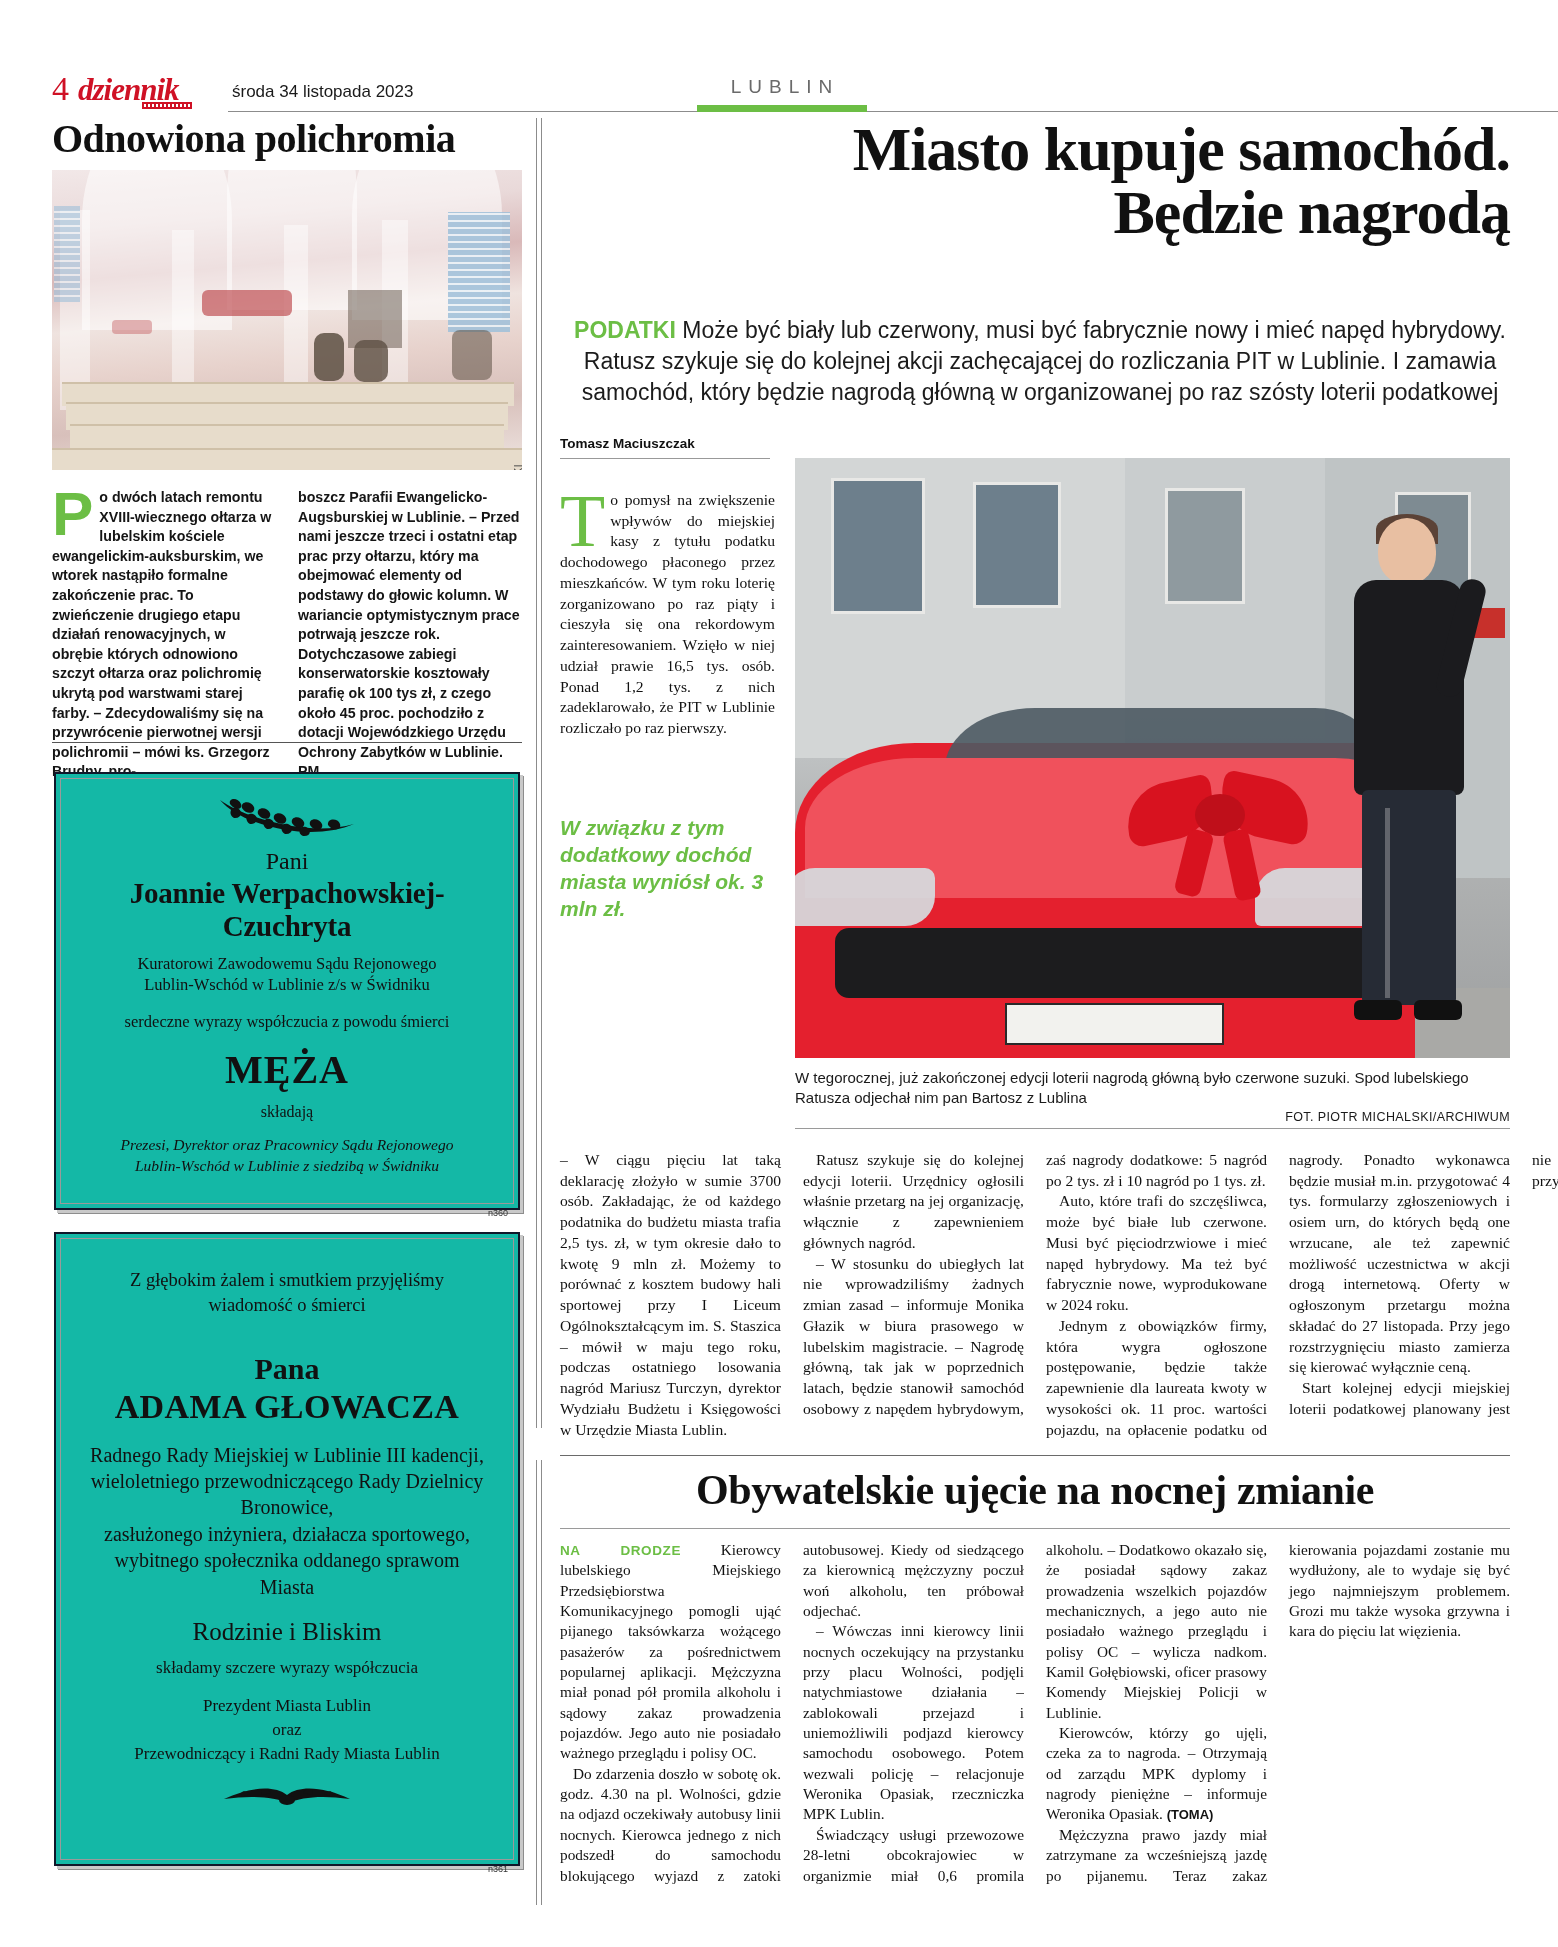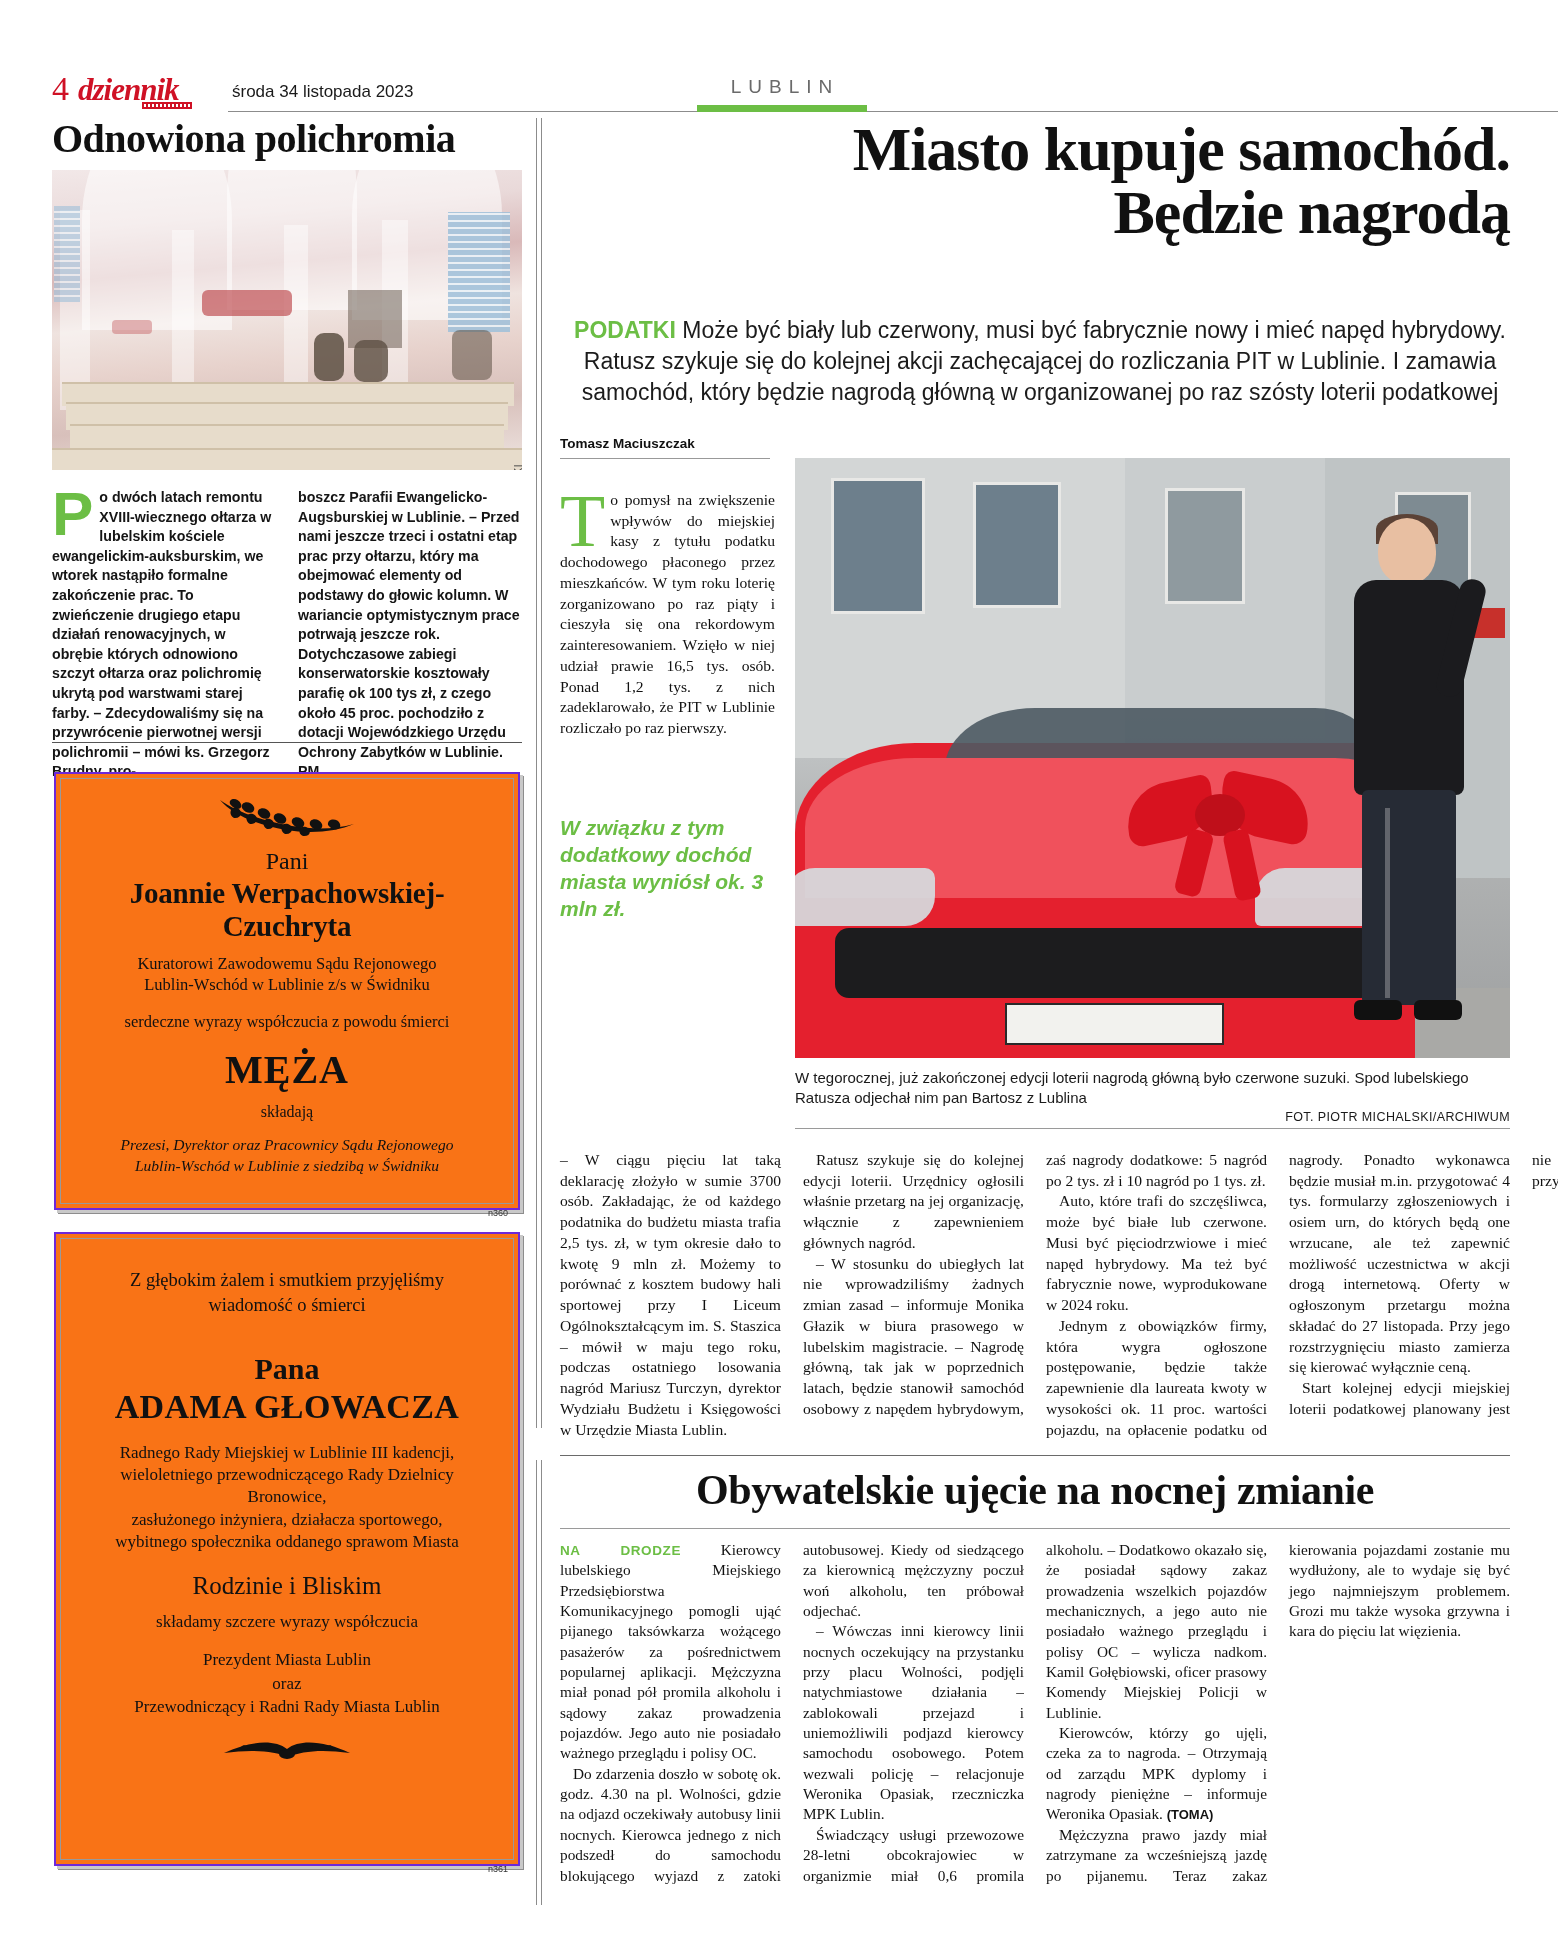--- a/index.html
+++ b/index.html
@@ -49,37 +49,37 @@
      column-count:2;column-gap:22px;
      font-size:14.2px;line-height:1.38;font-weight:bold;color:#151515;text-align:left;}
   .lead-body p{margin:0;}
   .dropcap{float:left;font-family:"Liberation Sans",sans-serif;font-weight:bold;font-size:62px;line-height:48px;
      color:#6cbe45;margin:2px 6px -2px 0;}
   .lead-sig{font-weight:bold;}
 
   .hr-thin{position:absolute;left:52px;top:742px;width:470px;height:1px;background:#555;}
 
   
-  .obit{position:absolute;background:#f97316;
-     border:2px solid #6d28d9;
+  .obit{position:absolute;background:#14b8a6;
+     border:2px solid #0f172a;
      box-shadow:3px 3px 0 #c9c9c9, 4px 4px 0 #8d8d8d;
   }
   .obit-inner{position:absolute;inset:4px;border:1px solid #9a9a9a;}
   .obit-body{position:relative;text-align:center;font-family:"Liberation Serif",serif;color:#111;padding:22px 26px;}
   .ob-wreath{font-size:0;height:42px;margin-bottom:10px;}
   .ob-pani{font-size:24px;margin:4px 0 2px;}
   .ob-name{font-size:29px;font-weight:bold;letter-spacing:-.2px;margin:0 0 10px;}
   .ob-role{font-size:16.5px;line-height:1.3;margin:0 0 16px;}
   .ob-cond{font-size:16.5px;margin:0 0 14px;}
   .ob-big{font-size:40px;font-weight:bold;letter-spacing:1px;margin:6px 0 10px;}
   .ob-sk{font-size:16px;margin:0 0 14px;}
   .ob-from{font-size:15.5px;font-style:italic;line-height:1.35;margin:0;}
   .ob-pana{font-size:30px;font-weight:bold;margin:10px 0 0;}
   .ob-name2{font-size:34px;font-weight:bold;letter-spacing:.4px;margin:2px 0 16px;}
-  .ob-desc{font-size:17px;line-height:1.32;margin:16px 0 18px;}
+  .ob-desc{font-size:20px;line-height:1.32;margin:16px 0 18px;}
   .ob-rodz{font-size:25px;font-weight:normal;margin:0 0 12px;}
   .ob-scz{font-size:17px;margin:0 0 16px;}
   .ob-sign{font-size:17px;line-height:1.4;margin:0;}
   .ob-code{position:absolute;right:2px;font-size:9px;color:#333;}
 
   
   .vrule{position:absolute;background:#8c8c8c;width:1px;}
 
   .main-head{position:absolute;left:560px;top:118px;width:950px;
      font-family:"Liberation Serif",serif;font-weight:bold;font-size:62px;line-height:1.02;

